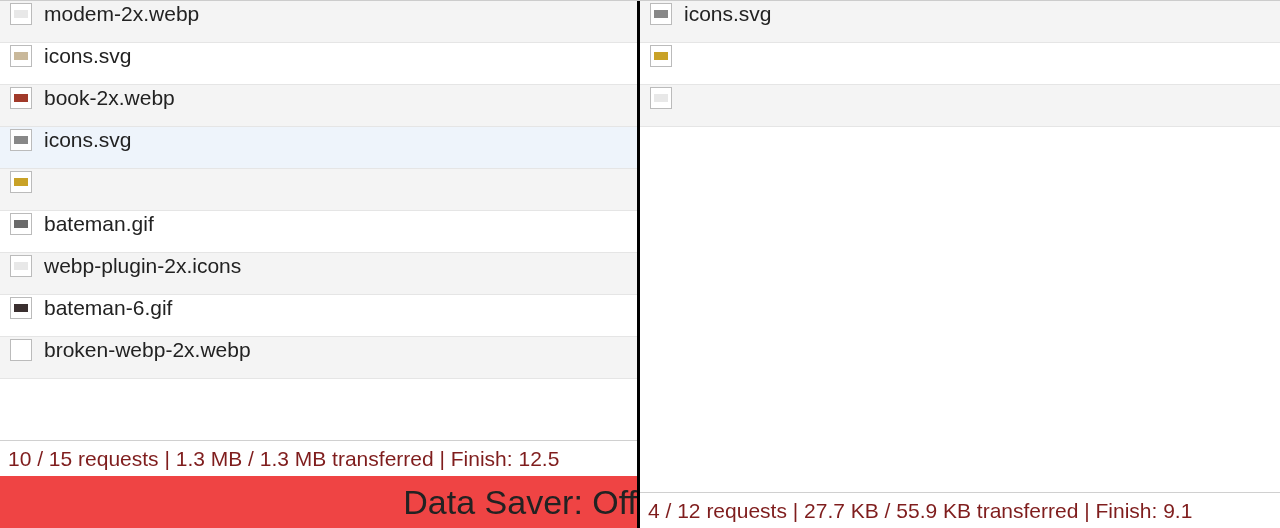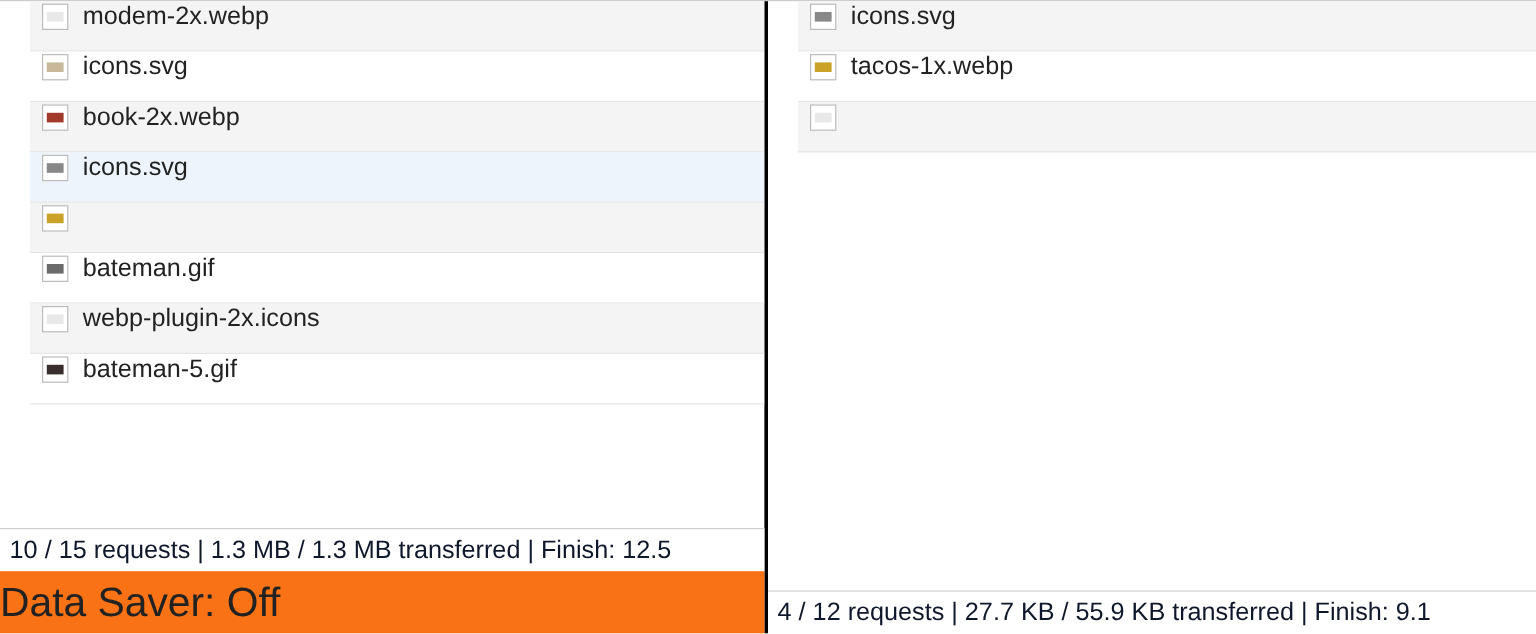--- a/index.html
+++ b/index.html
@@ -29,21 +29,20 @@
     overflow: hidden;
   }
   .row {
     display: flex;
     align-items: center;
     height: 42px;
     padding: 0 10px 16px 10px;
     border-bottom: 1px solid #e5e5e5;
     white-space: nowrap;
     cursor: pointer;
-    margin-left: 25px;
   }
   .row:nth-child(odd)  { background: #f4f4f4; }
   .row:nth-child(even) { background: #ffffff; }
   .row.selected { background: #eef4fb !important; }
   .thumb {
     width: 22px;
     height: 22px;
     margin-right: 12px;
     border: 1px solid #bbb;
     background: #fff;
@@ -56,32 +55,32 @@
     width: 14px;
     height: 8px;
   }
   .fname { color: #222; font-size: 21px; }
   .status {
     height: 36px;
     line-height: 36px;
     padding: 0 8px;
     border-top: 1px solid #d0d0d0;
     background: #fff;
-    color: #0f172a;
+    color: #7f1d1d;
     font-size: 21px;
     white-space: nowrap;
     overflow: hidden;
   }
   .caption {
     height: 52px;
     line-height: 52px;
-    text-align: left;
+    text-align: right;
     font-size: 34px;
     color: #222;
-    background: #f97316;
+    background: #ef4444;
   }
 </style>
 </head>
 <body>
 
 <div class="container">
   <div class="panel left">
     <div class="rows">
         <div class="row">
           <div class="thumb">
@@ -121,39 +120,44 @@
         <div class="row">
           <div class="thumb">
             <div class="inner" style="background: rgb(232, 232, 232);"></div>
           </div>
           <span class="fname">webp-plugin-2x.icons</span>
         </div>
         <div class="row">
           <div class="thumb">
             <div class="inner" style="background: rgb(58, 47, 47);"></div>
           </div>
-          <span class="fname">bateman-5.gif</span>
+          <span class="fname">bateman-6.gif</span>
+        </div>
+        <div class="row">
+          <div class="thumb">
+            <div class="inner" style="background: rgb(255, 255, 255);"></div>
+          </div>
+          <span class="fname">broken-webp-2x.webp</span>
         </div>
       </div>
     <div class="status">10 / 15 requests | 1.3 MB / 1.3 MB transferred | Finish: 12.5</div>
     <div class="caption">Data Saver: Off</div>
   </div>
   <div class="panel right">
     <div class="rows">
         <div class="row">
           <div class="thumb">
             <div class="inner" style="background: rgb(136, 136, 136);"></div>
           </div>
           <span class="fname">icons.svg</span>
         </div>
         <div class="row">
           <div class="thumb">
             <div class="inner" style="background: rgb(201, 162, 39);"></div>
           </div>
-          <span class="fname">tacos-1x.webp</span>
         </div>
         <div class="row">
           <div class="thumb">
             <div class="inner" style="background: rgb(232, 232, 232);"></div>
           </div>
         </div>
       </div>
     <div class="status">4 / 12 requests | 27.7 KB / 55.9 KB transferred | Finish: 9.1</div>
   </div>
 </div>

